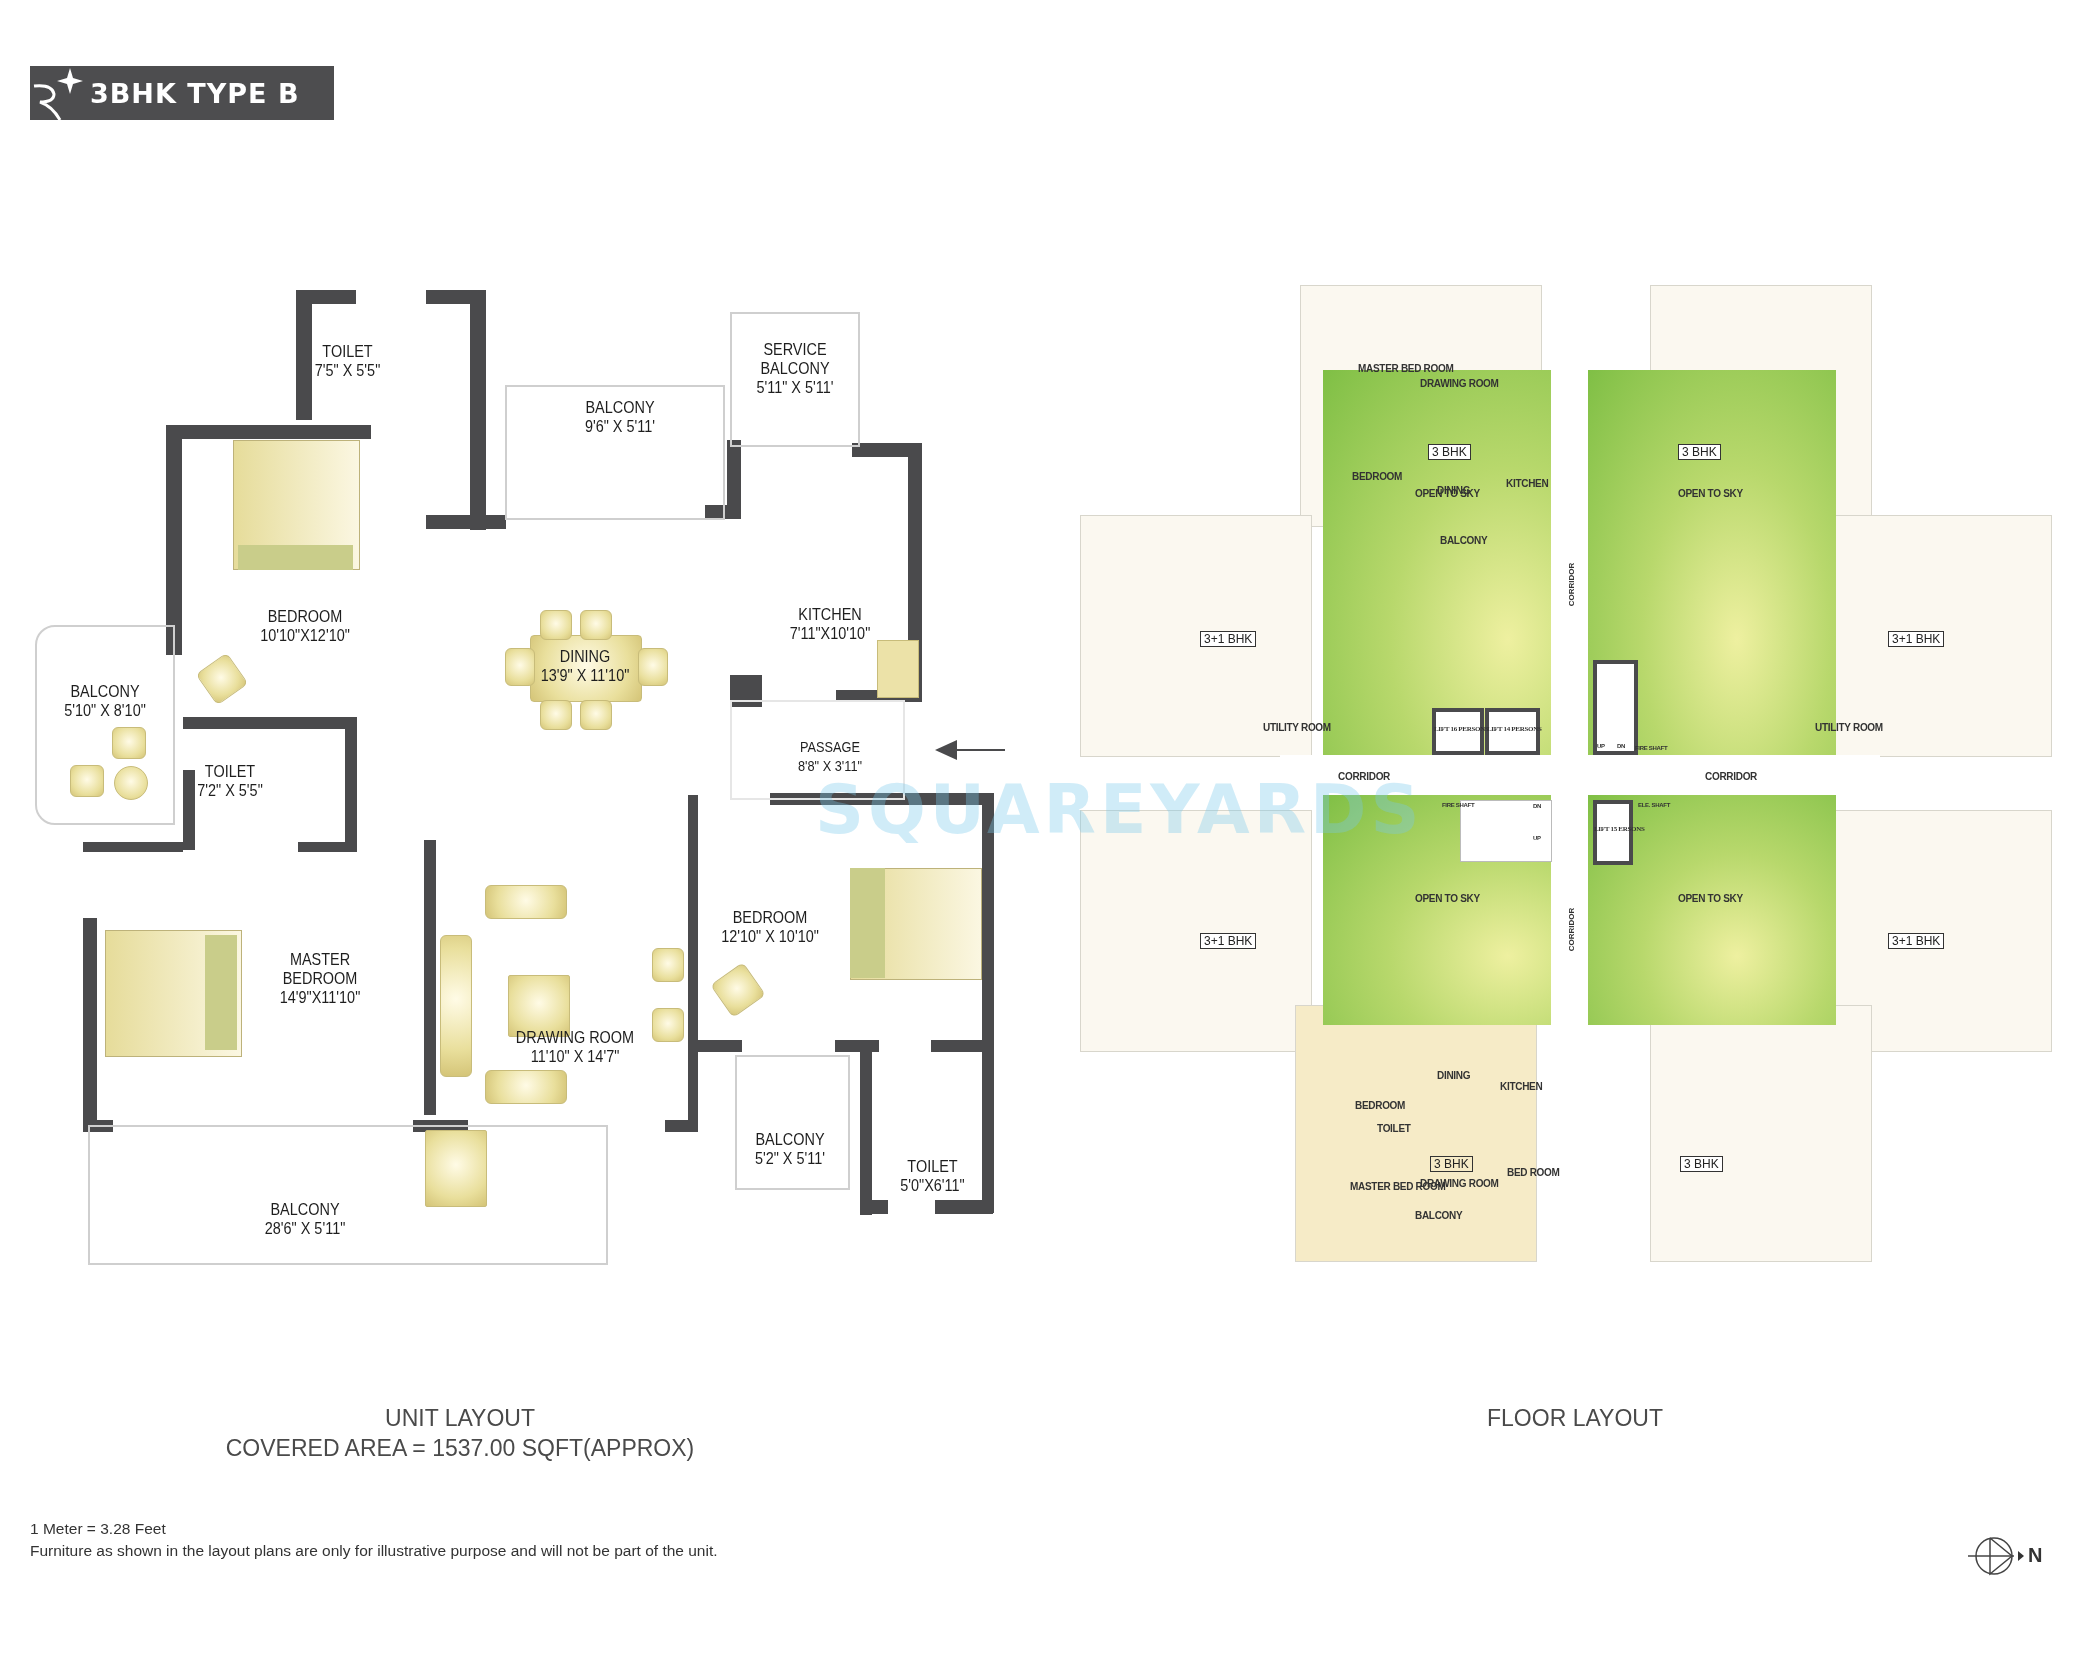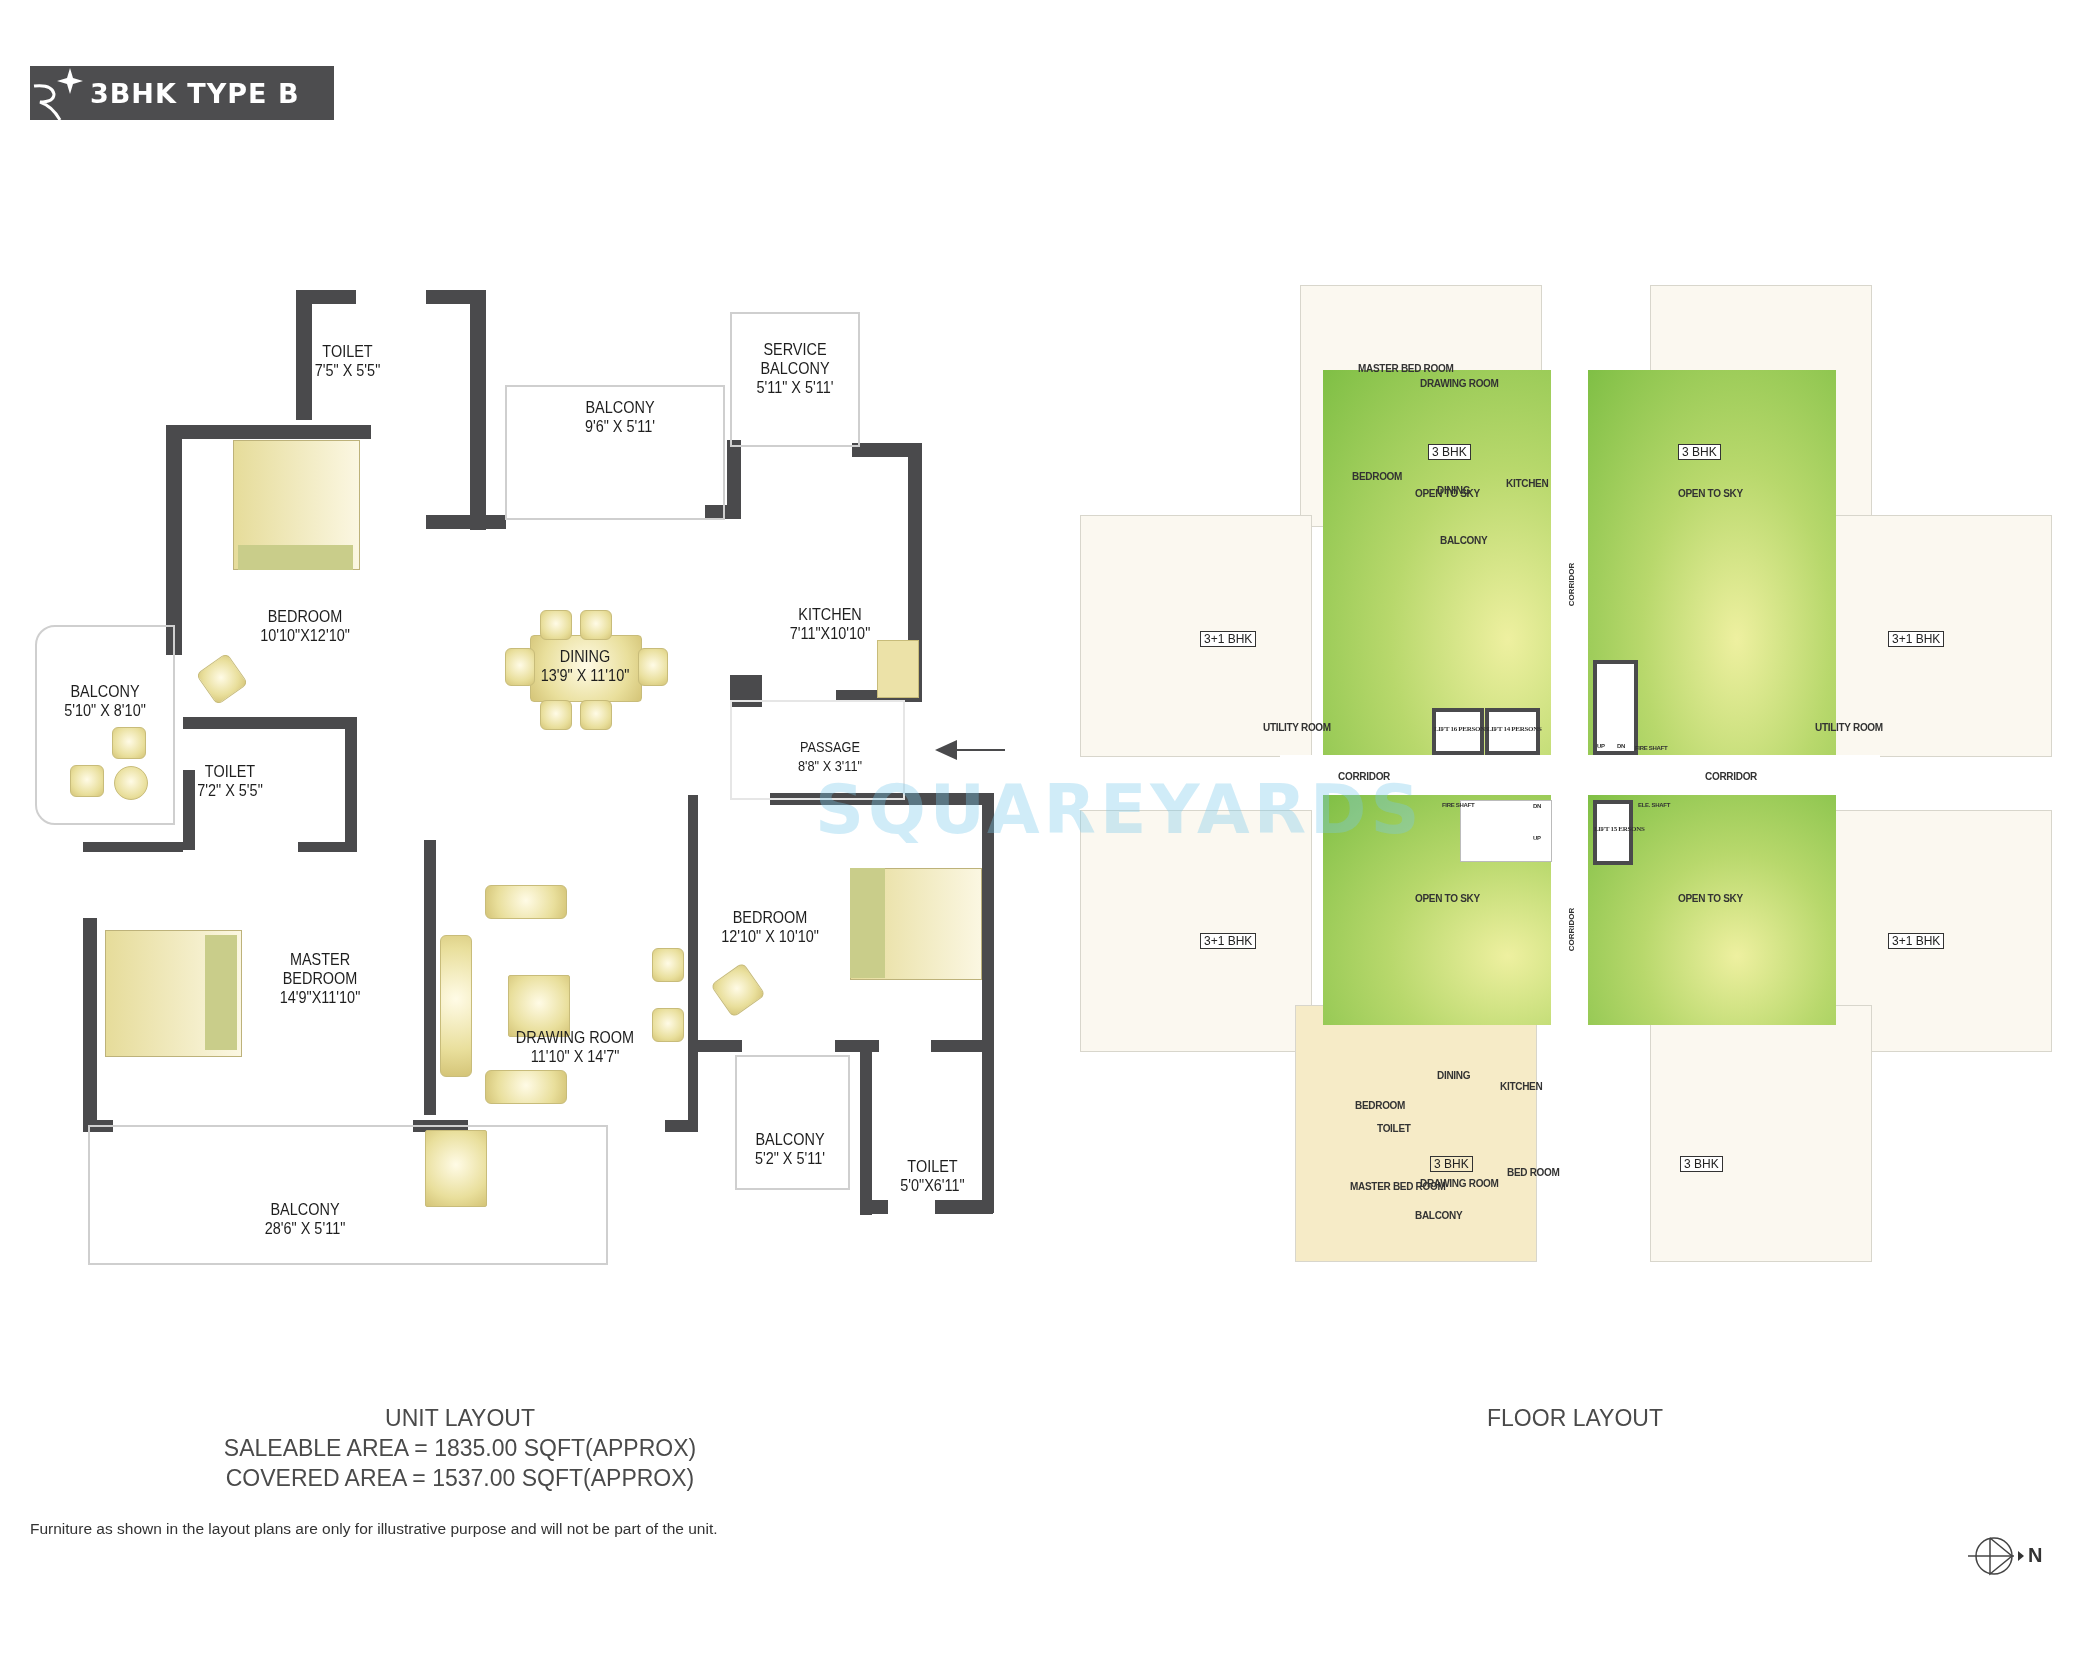--- a/index.html
+++ b/index.html
@@ -267,26 +267,26 @@
   <div class="fl-label" style="left:275px;top:815px;">BEDROOM</div>
   <div class="fl-label" style="left:297px;top:838px;">TOILET</div>
   <div class="fl-label" style="left:427px;top:882px;">BED ROOM</div>
   <div class="fl-label" style="left:335px;top:925px;">BALCONY</div>
 </div>
 
 <div class="watermark">SQUAREYARDS</div>
 
 <div class="caption" style="left:160px;top:1403px;width:600px;">
   <div>UNIT LAYOUT</div>
-  <div>SALEABLE AREA = 1835.00 SQFT(APPROX)</div>
   <div>COVERED AREA = 1537.00 SQFT(APPROX)</div>
 </div>
 <div class="caption" style="left:1400px;top:1403px;width:350px;">FLOOR LAYOUT</div>
 
 <div class="notes">
+  <div>1 Meter = 3.28 Feet</div>
   <div>Furniture as shown in the layout plans are only for illustrative purpose and will not be part of the unit.</div>
 </div>
 
 <div class="north">
   <svg width="80" height="40" viewBox="0 0 80 40">
     <line x1="0" y1="20" x2="46" y2="20" stroke="#444" stroke-width="1.5"></line>
     <circle cx="26" cy="20" r="18" fill="none" stroke="#444" stroke-width="1.5"></circle>
     <polyline points="22,2 44,20 22,38 22,2" fill="none" stroke="#444" stroke-width="1.5"></polyline>
     <polygon points="50,15 56,20 50,25" fill="#333"></polygon>
   </svg>

